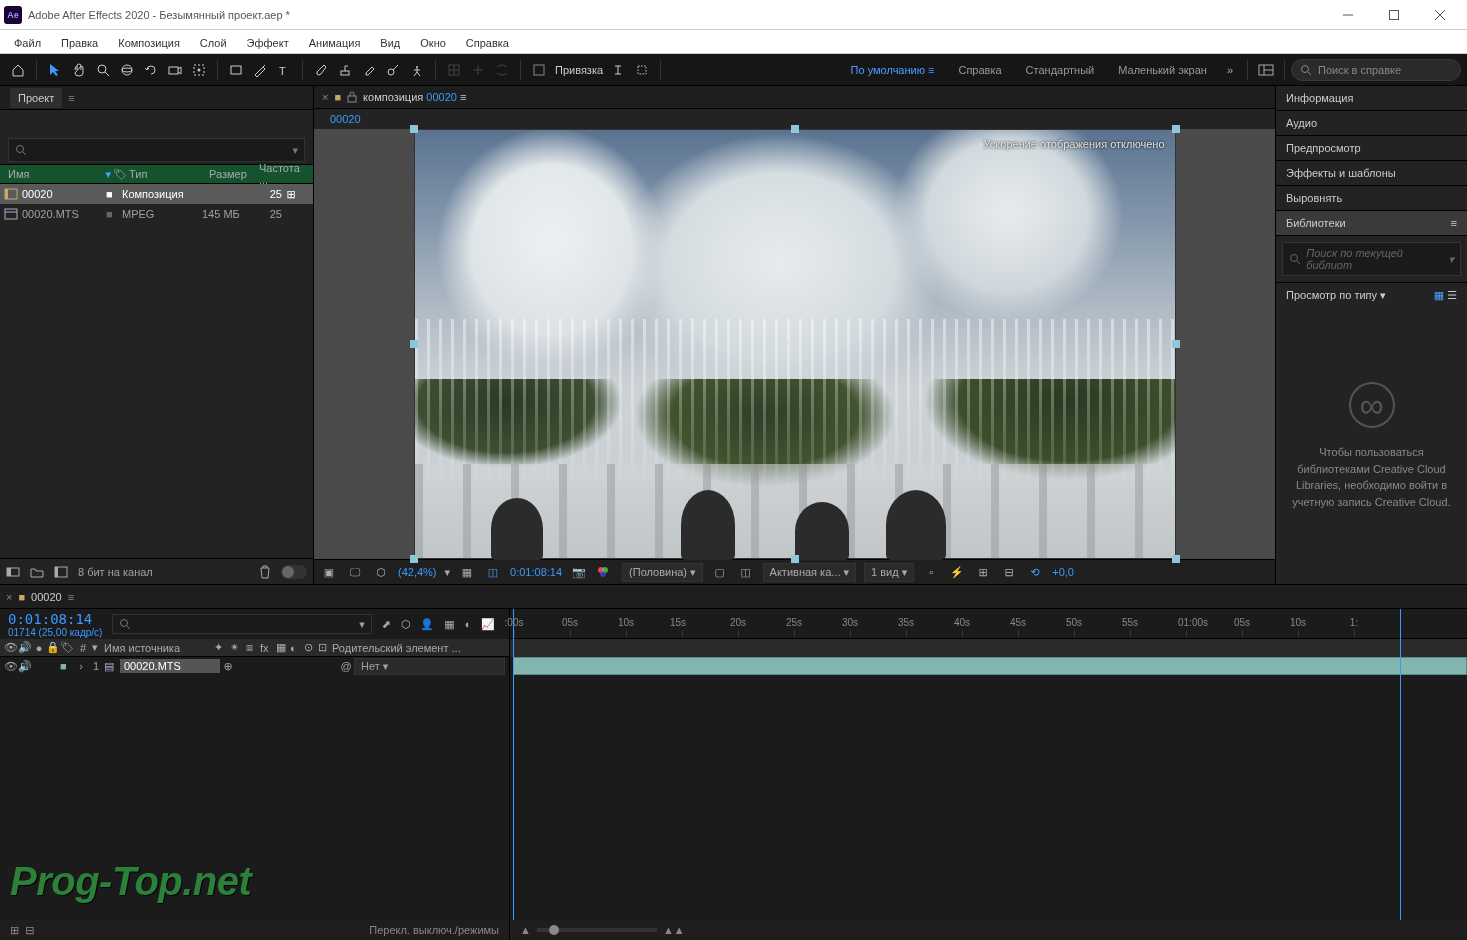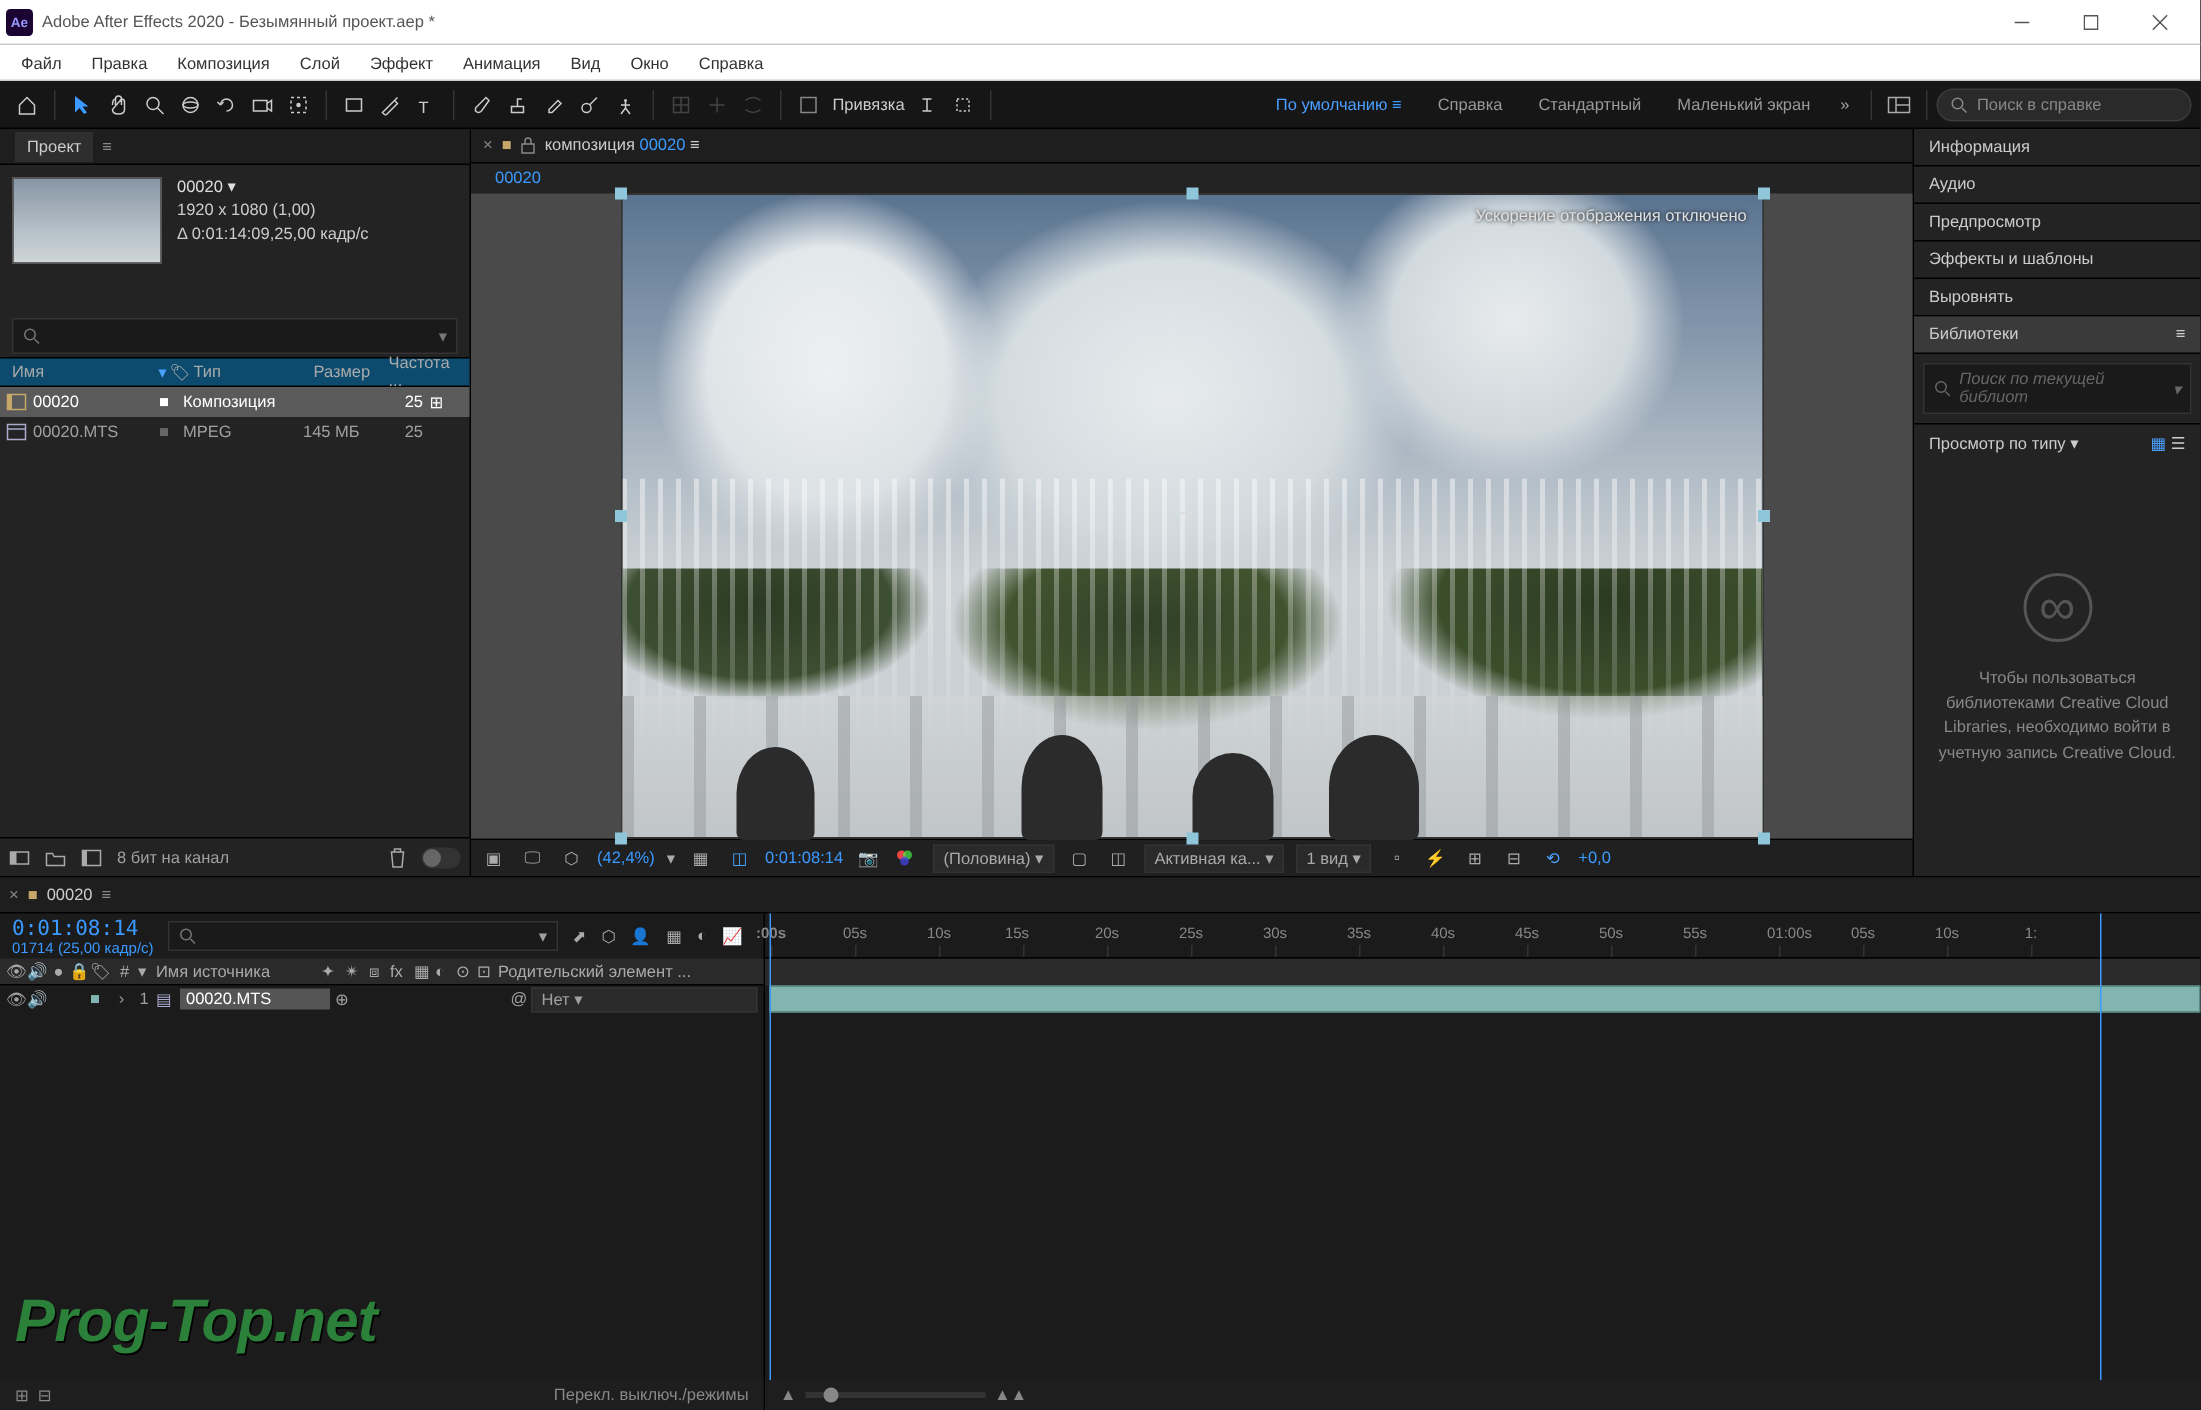--- a/index.html
+++ b/index.html
@@ -31,21 +31,21 @@
 
 .project { width: 314px; background: #232323; border-right: 1px solid #000; display: flex; flex-direction: column; }
 .panel-tab { background: #1e1e1e; height: 24px; display: flex; align-items: center; padding: 0 10px; border-bottom: 1px solid #000; }
 .panel-tab .tab { background: #2e2e2e; padding: 4px 8px; color: #ccc; margin-right: 0;}
 .panel-tab .menu-icon { margin-left: 6px; color: #888;}
 .proj-header { display: flex; padding: 8px; gap: 10px; }
 .proj-thumb { width: 100px; height: 58px; background: linear-gradient(180deg,#8896a5 0%,#b0bcc4 55%,#cfd5d8 100%); border: 1px solid #555;}
 .proj-info { color: #ccc; line-height: 1.4; }
 .proj-info .name { color: #ddd; }
 .proj-search { margin: 4px 8px 2px 8px; background: #1a1a1a; border: 1px solid #333; height: 24px; display: flex; align-items: center; padding: 0 6px; color: #777;}
-.proj-cols { background: #0c4a6e; height: 20px; display: flex; align-items: center; padding: 0 4px; border-top: 1px solid #000; border-bottom: 1px solid #000;}
+.proj-cols { background: #14532d; height: 20px; display: flex; align-items: center; padding: 0 4px; border-top: 1px solid #000; border-bottom: 1px solid #000;}
 .proj-cols span { color: #aaa; }
 .proj-row { height: 20px; display: flex; align-items: center; padding: 0 4px;}
 .proj-row.sel { background: #5a5a5a; color: #fff; }
 .proj-row .ic { width: 14px; margin-right: 4px; display: inline-flex; justify-content: center;}
 .proj-footer { margin-top: auto; height: 26px; background: #232323; display: flex; align-items: center; padding: 0 6px; gap: 10px; border-top: 1px solid #000;}
 .proj-footer .ic { color: #aaa;}
 
 
 .comp { flex: 1; background: #232323; display: flex; flex-direction: column; }
 .comp-tab { height: 24px; background: #1e1e1e; display: flex; align-items: center; padding: 0 8px; gap: 6px; border-bottom: 1px solid #000;}
@@ -313,28 +313,20 @@
     <span>Поиск в справке</span>
   </div>
 </div>
 
 <div class="body">
   <div class="project">
     <div class="panel-tab">
       <span class="tab">Проект</span>
       <span class="menu-icon">≡</span>
     </div>
-    <div class="proj-header">
-      <div class="proj-thumb"></div>
-      <div class="proj-info">
-        <div class="name"><span>00020</span> ▾</div>
-        <div>1920 x 1080 (1,00)</div>
-        <div>Δ 0:01:14:09,25,00 кадр/с</div>
-      </div>
-    </div>
     <div style="height:24px;"></div>
     <div class="proj-search">
       <svg width="12" height="12">
           <circle cx="5" cy="5" r="3.5" fill="none" stroke="#777"></circle>
           <line x1="8" y1="8" x2="11" y2="11" stroke="#777"></line>
         </svg>
       <span style="margin-left:auto">▾</span>
     </div>
     <div class="proj-cols">
       <span style="width:100px;padding-left:4px">Имя</span>
@@ -587,21 +579,21 @@
       </div>
       <div style="flex:1"></div>
       <div class="tl-footer">
         <span>⊞</span>
         <span style="margin-left:6px">⊟</span>
         <span style="margin-left:auto">Перекл. выключ./режимы</span>
       </div>
     </div>
     <div class="tl-right">
       <div class="ruler" id="ruler">
-          <div class="label" style="left: 4px; font-weight: bold;">:00s</div>
+          <div class="label" style="left: 4px;">:00s</div>
           <div class="tick" style="left: 4px;"></div>
           <div class="label" style="left: 60px;">05s</div>
           <div class="tick" style="left: 60px;"></div>
           <div class="label" style="left: 116px;">10s</div>
           <div class="tick" style="left: 116px;"></div>
           <div class="label" style="left: 168px; text-align: center;">15s</div>
           <div class="tick" style="left: 172px;"></div>
           <div class="label" style="left: 228px;">20s</div>
           <div class="tick" style="left: 228px;"></div>
           <div class="label" style="left: 284px;">25s</div>

